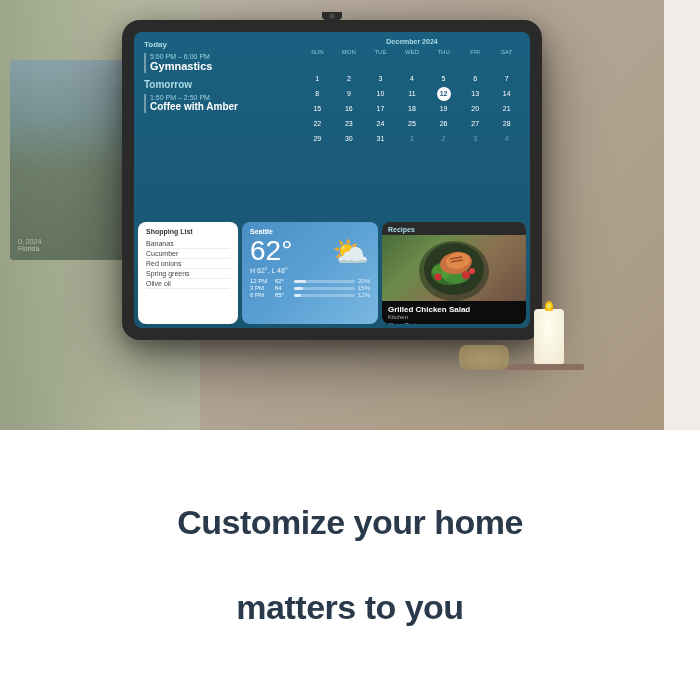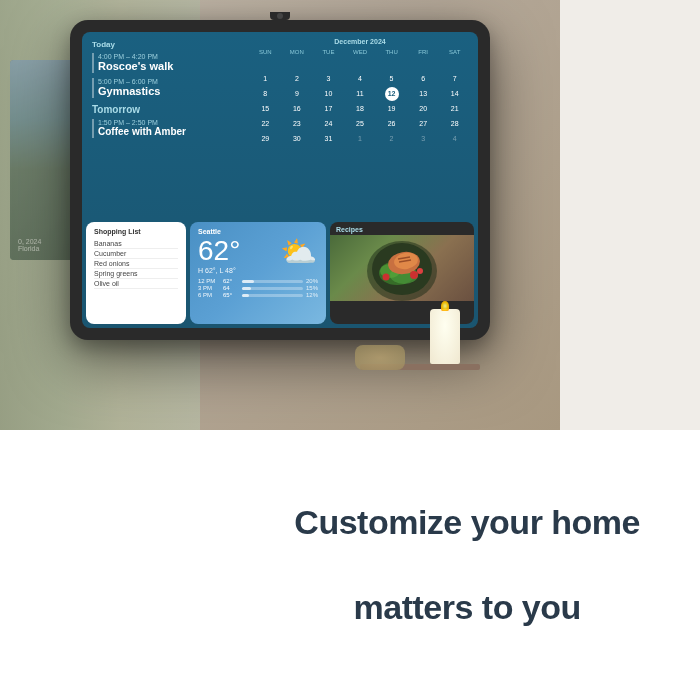--- a/index.html
+++ b/index.html
@@ -6,21 +6,21 @@
     body {
       width: 700px;
       height: 700px;
       overflow: hidden;
       background: #f0ede8;
       font-family: -apple-system, BlinkMacSystemFont, 'Segoe UI', sans-serif;
     }
 
     
     .top-section {
-      width: 560px;
+      width: 664px;
       height: 430px;
       position: relative;
       overflow: hidden;
       background: linear-gradient(135deg, #c8bfb0 0%, #b5a99a 40%, #a89880 100%);
     }
 
     
     .wall-left {
       position: absolute;
       left: 0; top: 0;
@@ -348,21 +348,21 @@
       margin-top: 2px;
     }
 
     
     .bottom-section {
       width: 700px;
       height: 270px;
       background: white;
       display: flex;
       align-items: center;
-      justify-content: flex-end;
+      justify-content: center;
       padding: 20px 60px;
     }
 
     .tagline {
       font-size: 34px;
       font-weight: 700;
       color: #2a3a4a;
       text-align: center;
       line-height: 1.25;
       letter-spacing: -0.5px;
@@ -460,24 +460,20 @@
     </div>
     <div class="frame-inner">
       <div class="screen">
 
         <div class="screen-top">
 
           <div class="events-panel">
             <div class="events-today-label">Today</div>
 
 
-            <div class="event-item">
-              <div class="event-time">4:00 PM – 4:20 PM</div>
-              <div class="event-title large">Roscoe's walk</div>
-            </div>
 
             <div class="event-item">
               <div class="event-time">5:00 PM – 6:00 PM</div>
               <div class="event-title large">Gymnastics</div>
             </div>
 
             <div class="tomorrow-label">Tomorrow</div>
             <div class="event-item">
               <div class="event-time">1:50 PM – 2:50 PM</div>
               <div class="event-title">Coffee with Amber</div>
@@ -692,20 +688,25 @@
 
                   <line x1="36" y1="28" x2="48" y2="26" stroke="#8a4020" stroke-width="1.5" opacity="0.8"></line>
                   <line x1="37" y1="31" x2="49" y2="29" stroke="#8a4020" stroke-width="1.5" opacity="0.8"></line>
 
                   <circle cx="52" cy="44" r="4" fill="#cc3030"></circle>
                   <circle cx="58" cy="40" r="3" fill="#dd4040"></circle>
                   <circle cx="24" cy="46" r="3.5" fill="#cc3030"></circle>
                 </svg>
               </div>
             </div>
+            <div class="recipe-info">
+              <div class="recipe-name">Grilled Chicken Salad</div>
+              <div class="recipe-sub">Kitchen</div>
+              <div class="recipe-link">Show Recipe</div>
+            </div>
           </div>
 
         </div>
       </div>
     </div>
   </div>
 
   <div class="wall-shelf"></div>
   <div class="candle">
     <div class="candle-flame"></div>

